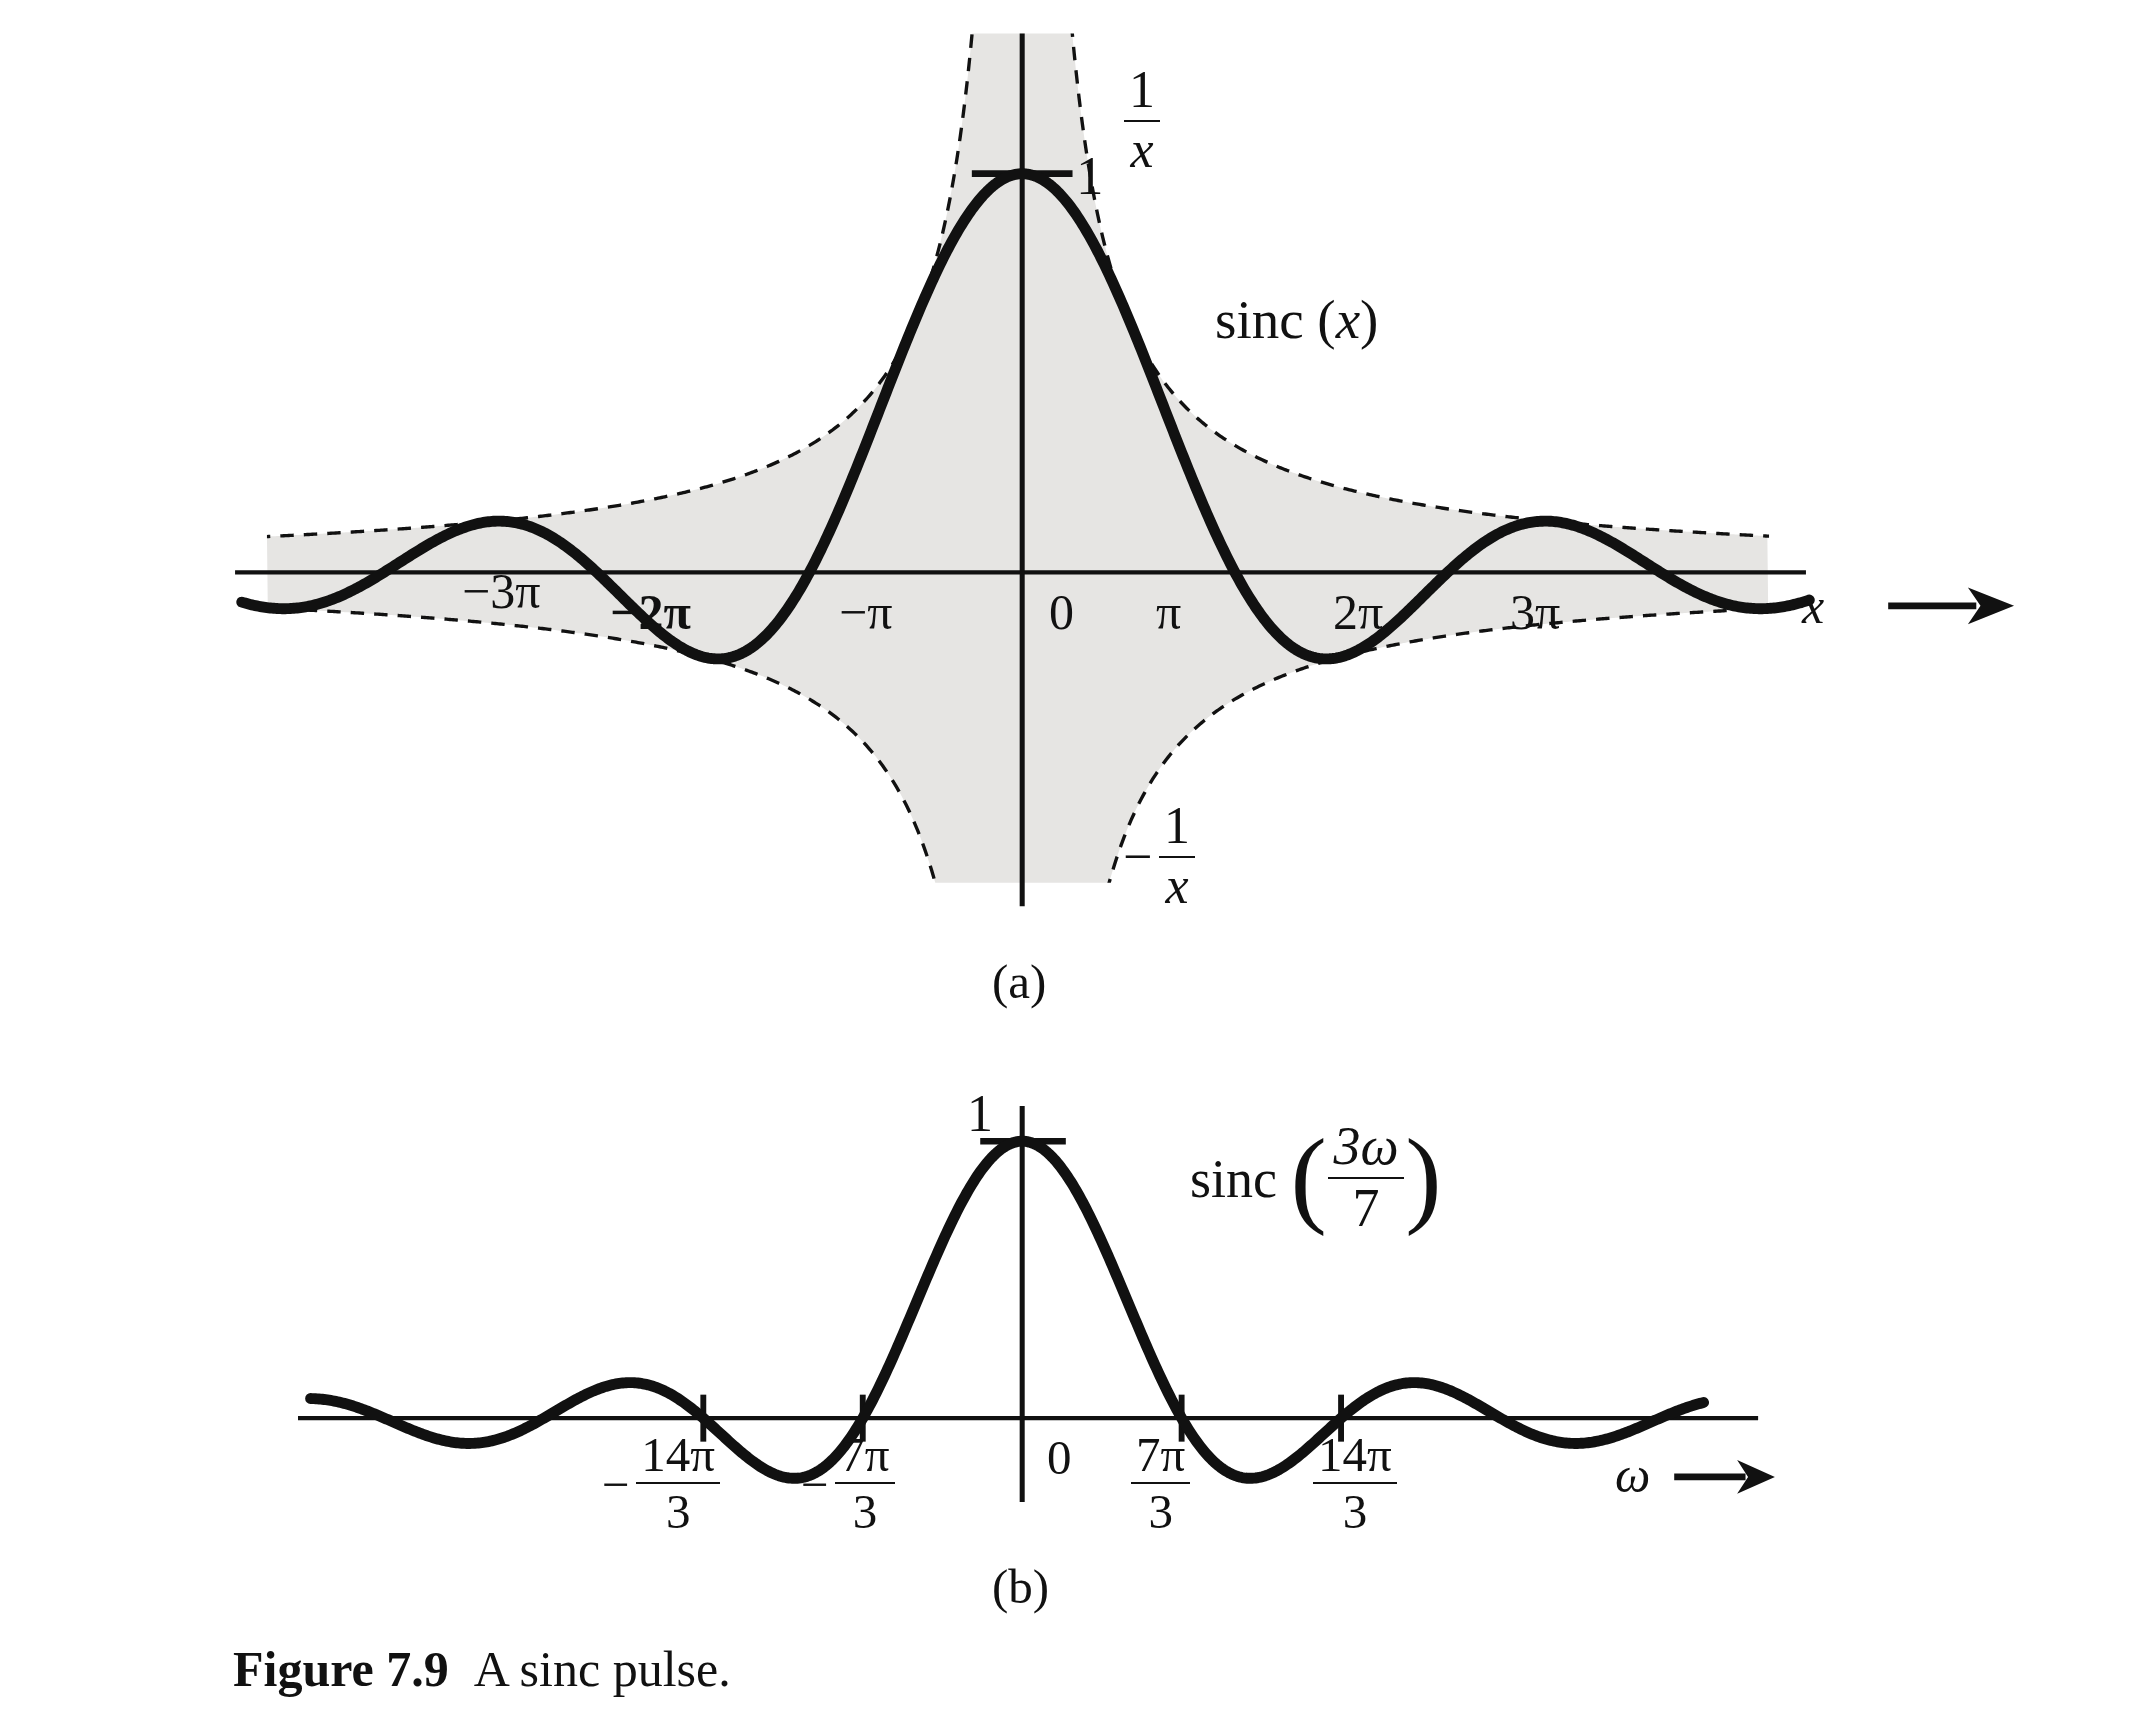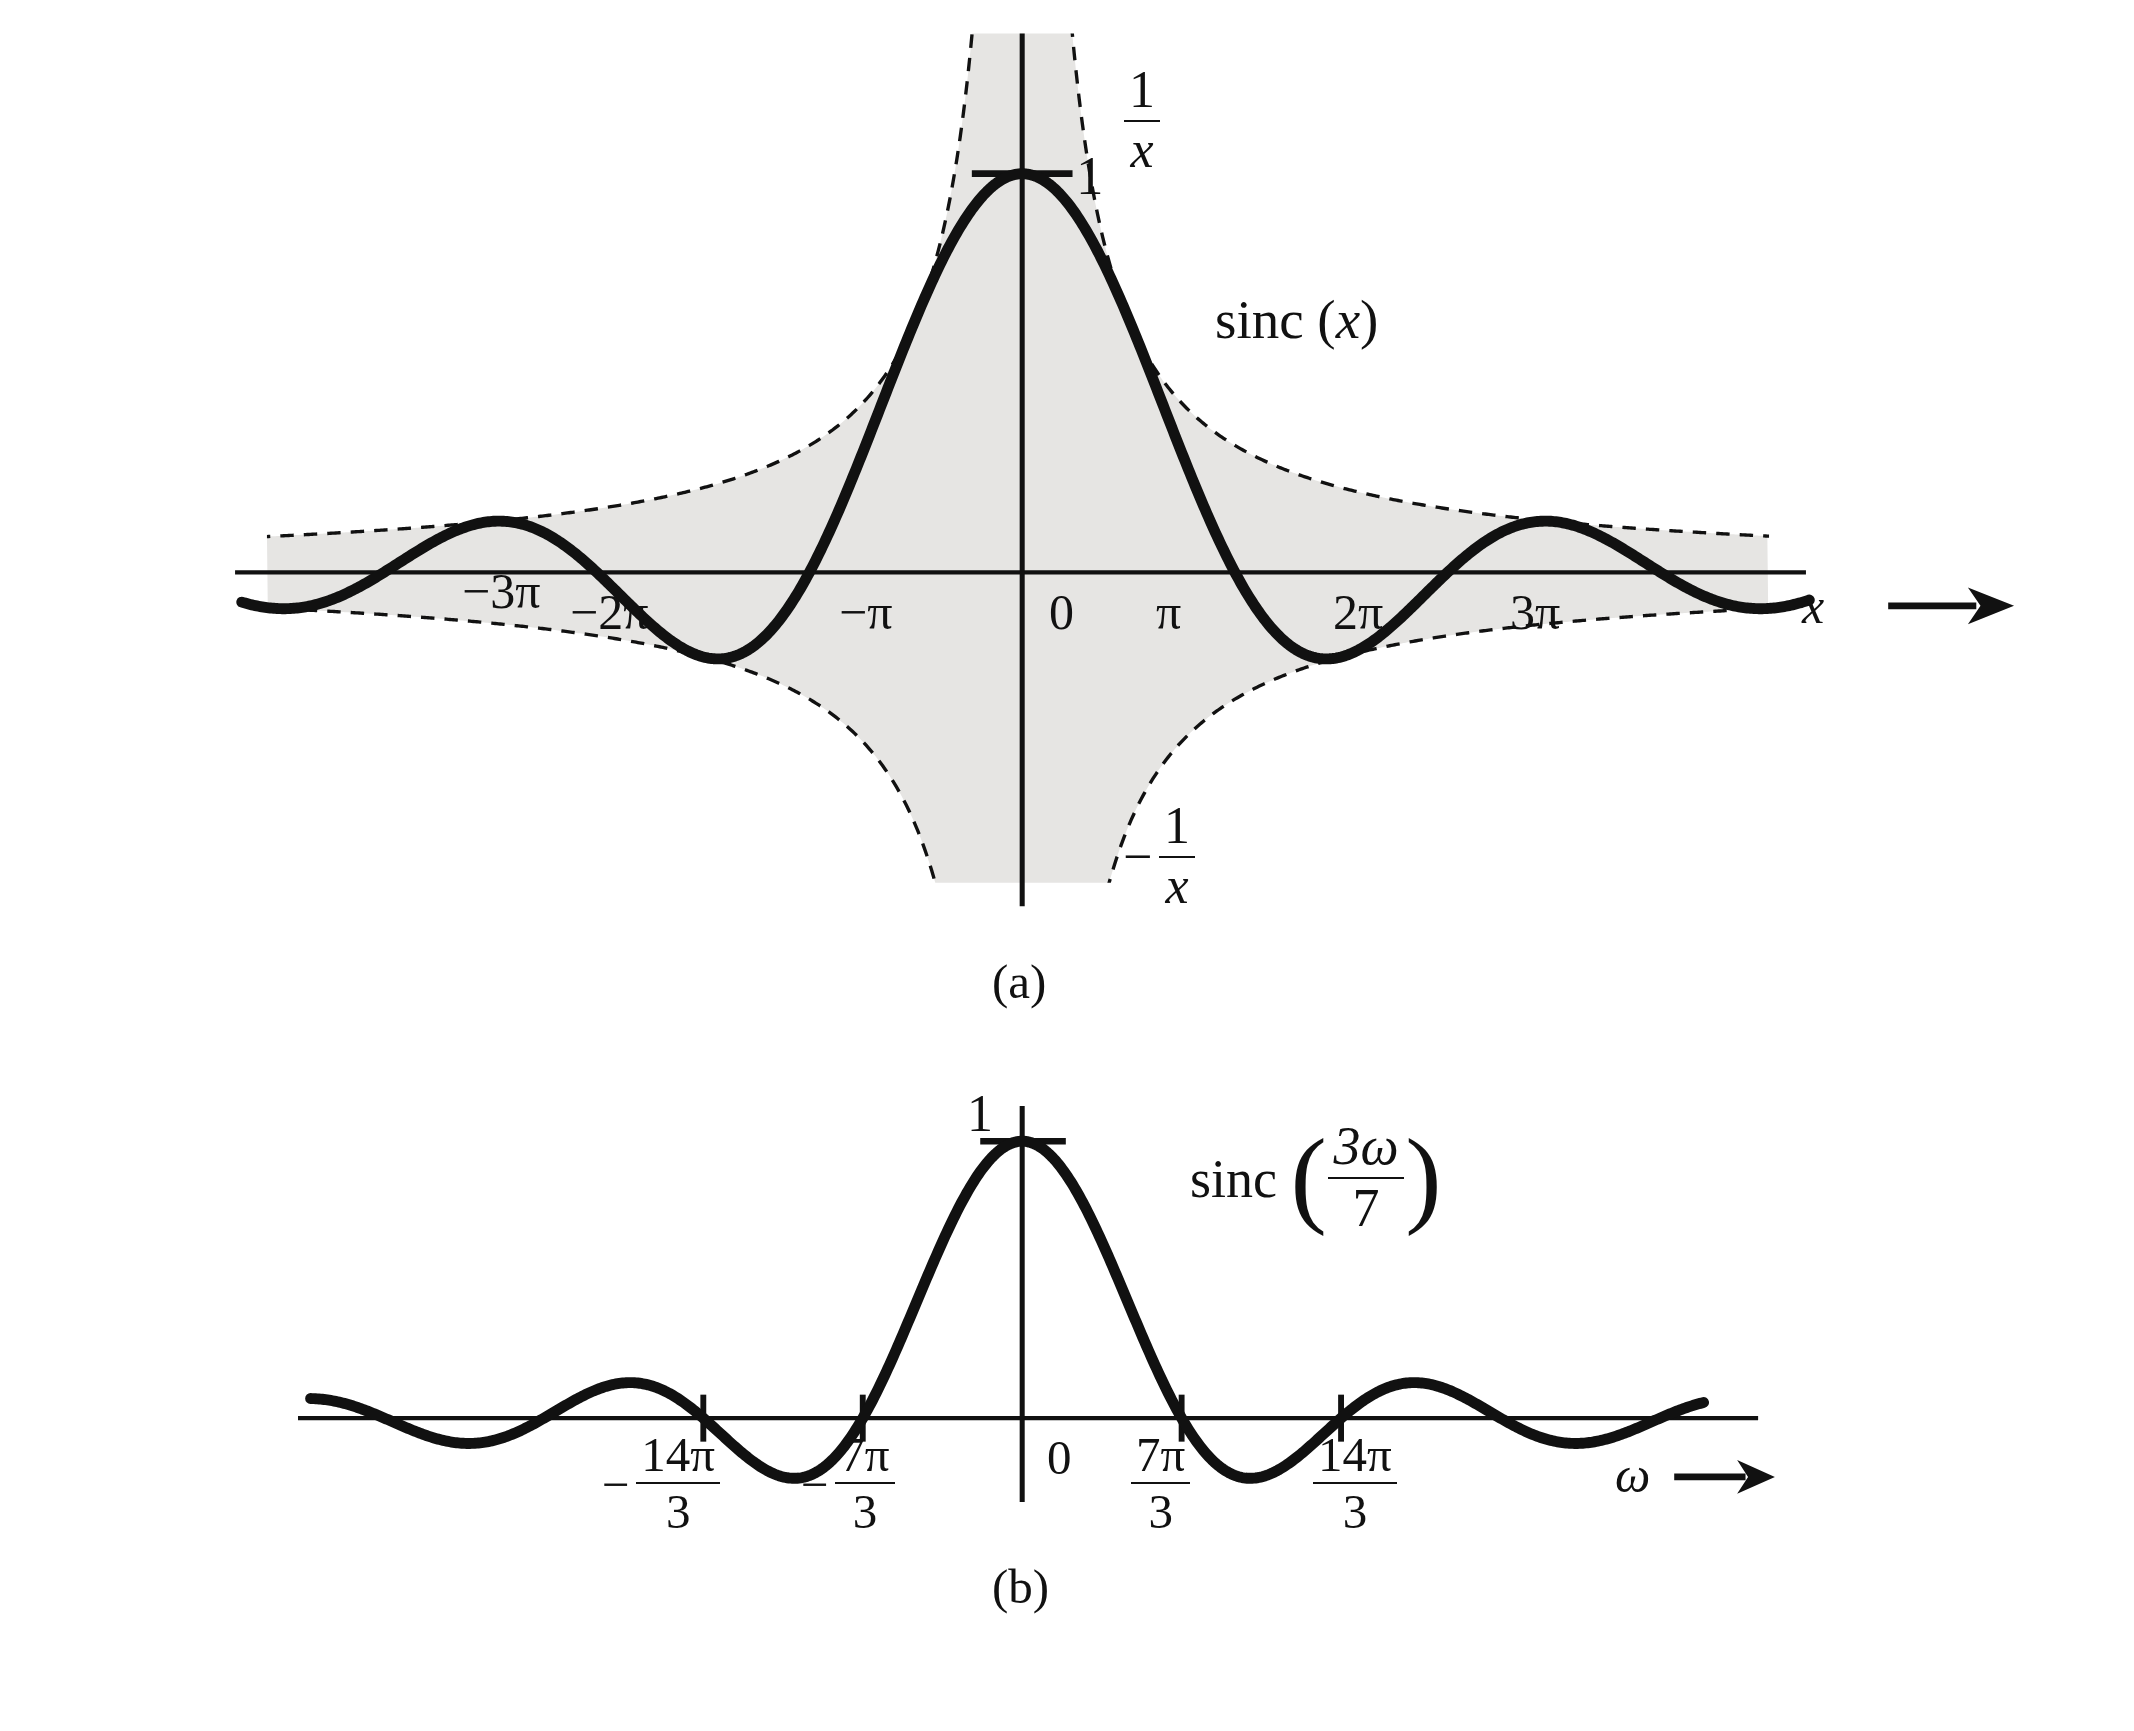--- a/index.html
+++ b/index.html
@@ -151,21 +151,21 @@
     </span>
   </div>
 
   <div class="lbl num" style="left:1076px; top:148px; font-size:55px;">1</div>
 
   <div class="lbl" style="left:1215px; top:292px; font-size:55px;">
     <span>sinc&nbsp;(<span class="serif-it">x</span>)</span>
   </div>
 
   <div class="lbl tick-lbl" style="left:462px; top:566px;">−3π</div>
-  <div class="lbl tick-lbl" style="left:570px; top:587px;">−2π</div>
+  <div class="lbl tick-lbl" style="left:610px; top:587px;font-weight:bold;">−2π</div>
   <div class="lbl tick-lbl" style="left:839px; top:587px;">−π</div>
   <div class="lbl tick-lbl" style="left:1049px; top:587px;">0</div>
   <div class="lbl tick-lbl" style="left:1156px; top:587px;">π</div>
   <div class="lbl tick-lbl" style="left:1333px; top:587px;font-family:Liberation Serif, serif;">2π</div>
   <div class="lbl tick-lbl" style="left:1510px; top:587px;text-align:center;">3π</div>
 
   <div class="lbl arrow-lbl serif-it" style="left:1802px; top:581px;">x</div>
 
   <div class="lbl" style="left:1123px; top:801px; font-size:52px;">
     <span class="minus-pre">−</span><span class="frac">
@@ -212,15 +212,18 @@
     <span class="frac">
       <span class="fnum">14π</span>
       <span class="fden">3</span>
     </span>
   </div>
 
   <div class="lbl arrow-lbl serif-it" style="left:1615px; top:1450px;">ω</div>
 
   <div class="lbl panel-lbl" style="left:992px; top:1562px; font-size:49px;">(b)</div>
 
+  <div class="caption">
+    <b>Figure 7.9</b><span>&nbsp;&nbsp;</span><span class="cap-text">A sinc pulse.</span>
+  </div>
 
 </div>
 
 
 </body></html>

